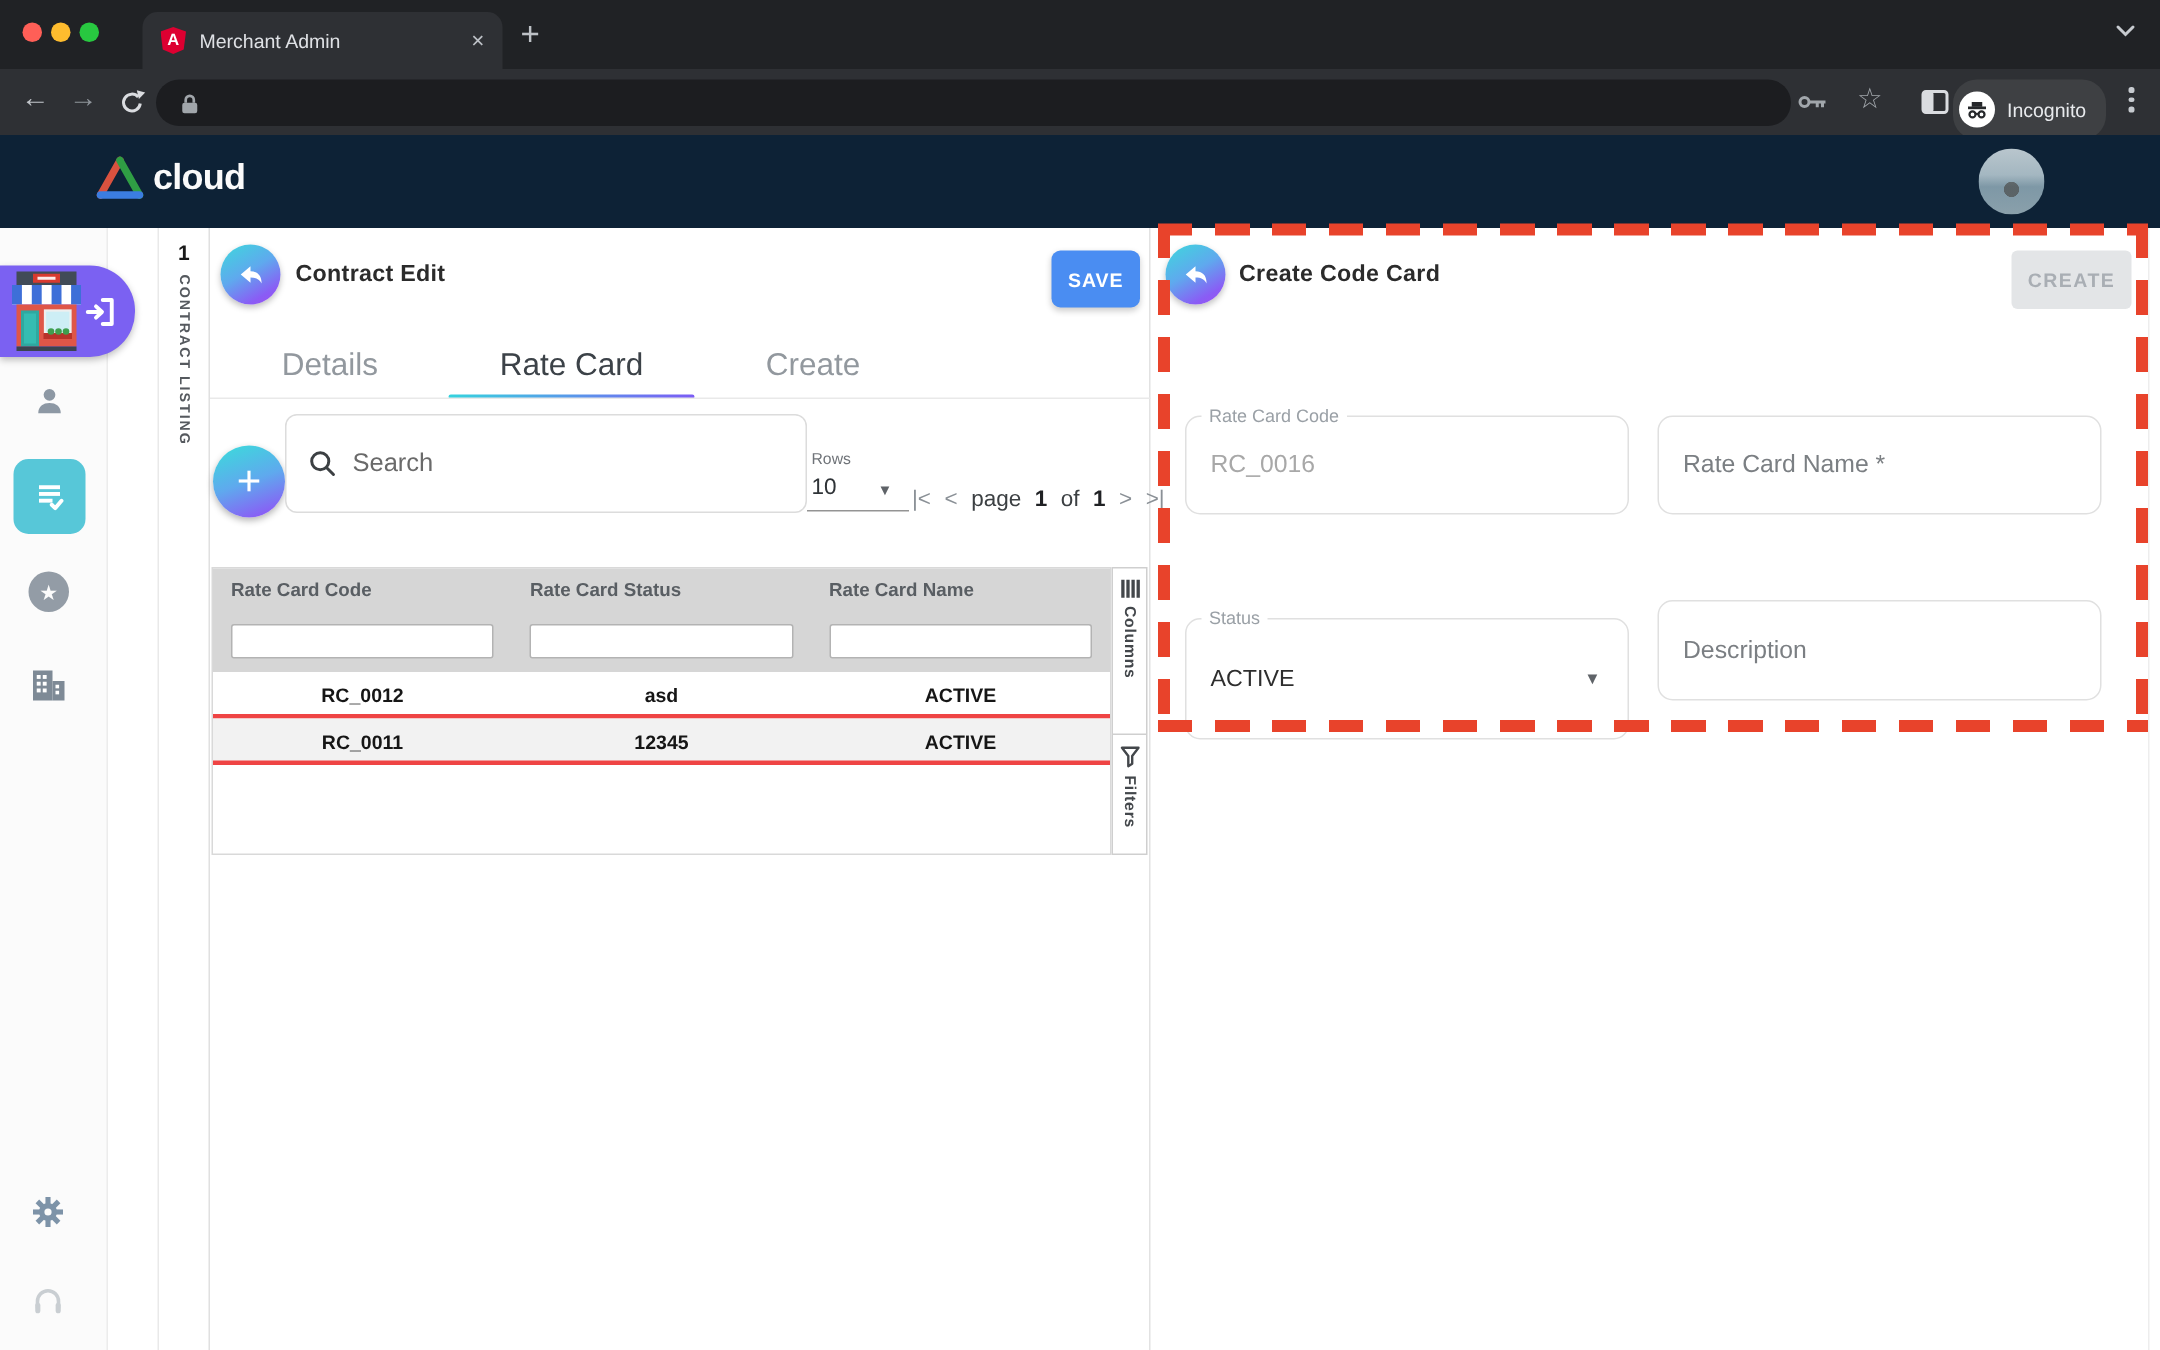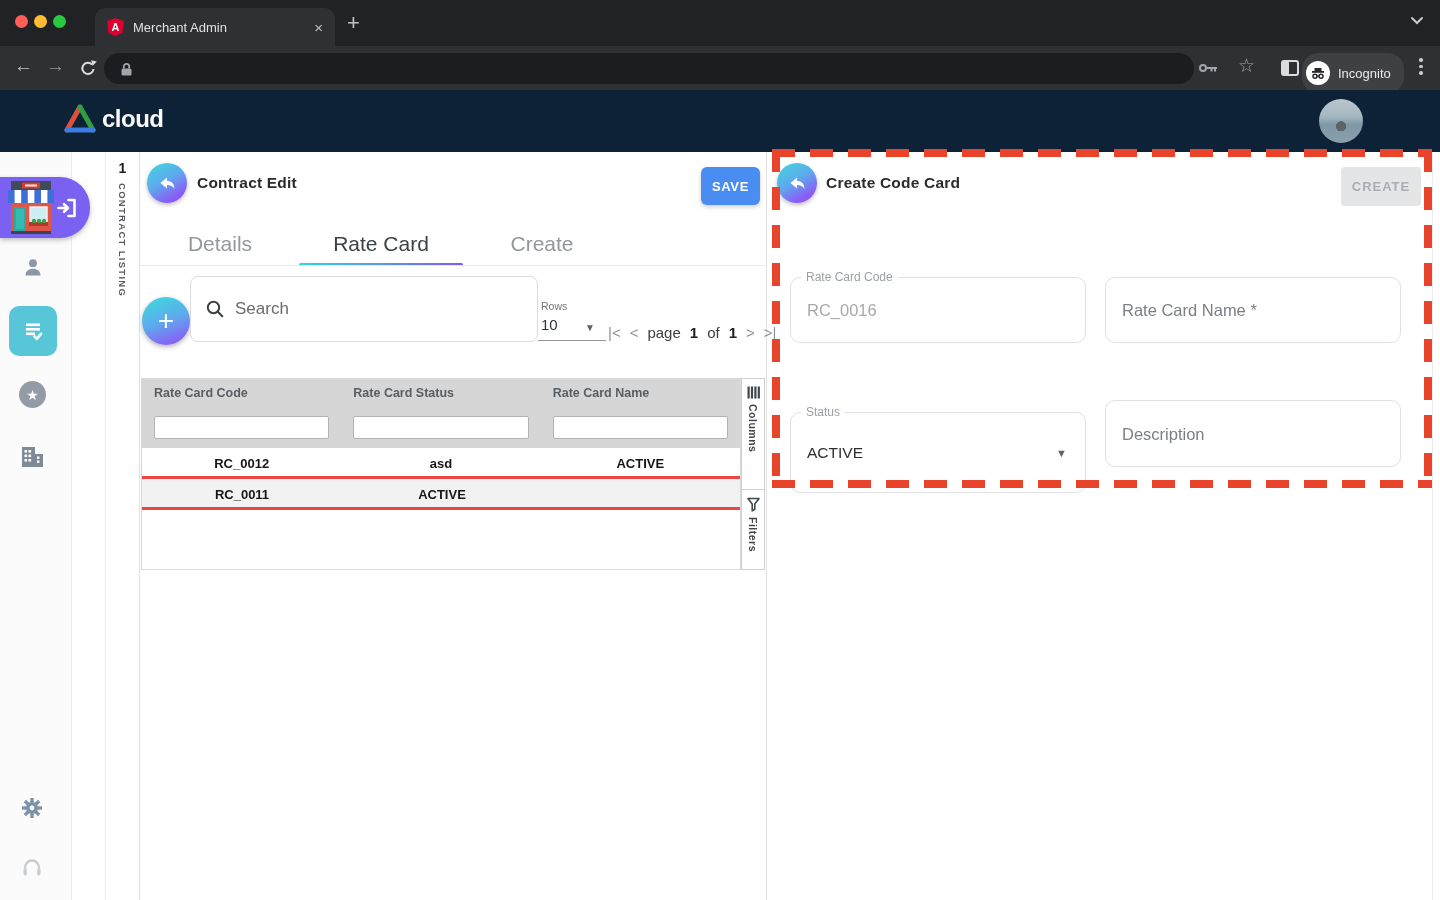--- a/index.html
+++ b/index.html
@@ -354,20 +354,21 @@
       <div><input style=""></div>
       <div><input style=""></div>
     </div>
     <div class="t-row">
       <div>RC_0012</div>
       <div>asd</div>
       <div>ACTIVE</div>
     </div>
     <div class="t-row alt">
       <div>RC_0011</div>
+      <div>12345</div>
       <div>ACTIVE</div>
     </div>
   </div>
 
   <div class="abs side-strip">
     <div class="strip-btn columns">
       <svg width="13" height="13">
         <rect x="0.5" y="0.5" width="2.2" height="12" fill="#43474b"></rect>
         <rect x="3.9" y="0.5" width="2.2" height="12" fill="#43474b"></rect>
         <rect x="7.3" y="0.5" width="2.2" height="12" fill="#43474b"></rect>

